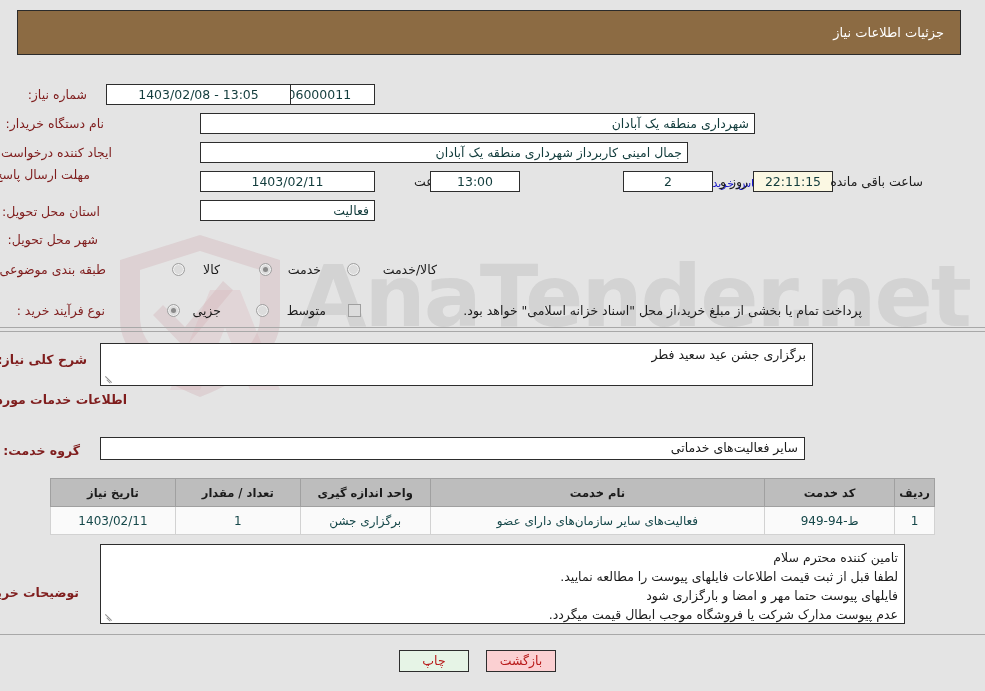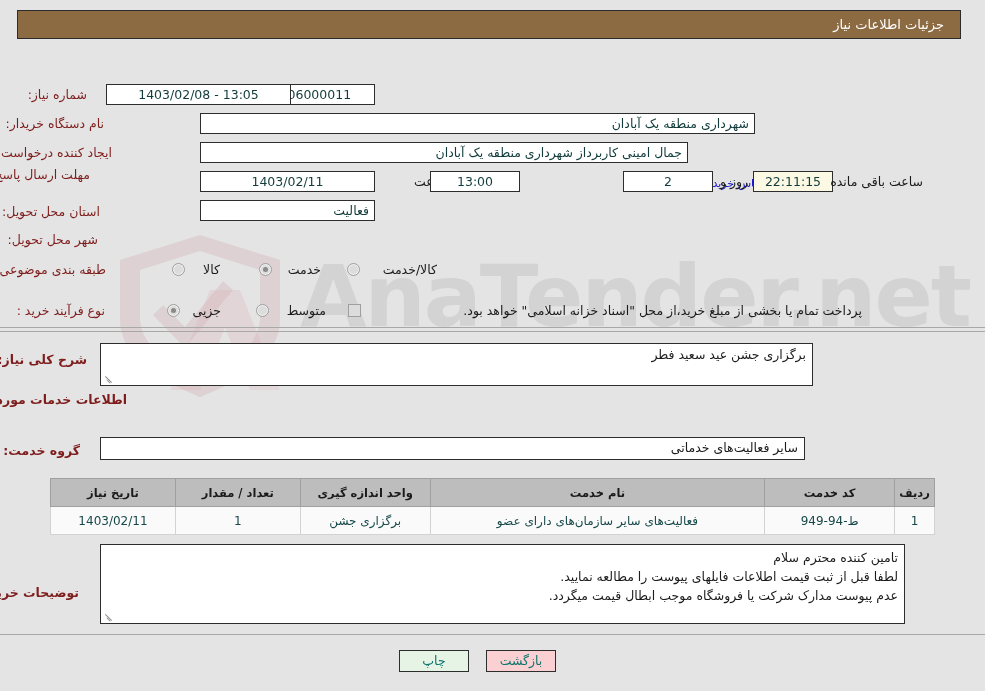--- a/index.html
+++ b/index.html
@@ -24,21 +24,21 @@
     width: 985px; height: 230px;
     pointer-events: none;
     z-index: 0;
     opacity: .9;
   }
 
   
   .header-bar {
     position: absolute;
     right: 24px; top: 10px;
-    width: 944px; height: 29px;
+    width: 944px; height: 45px;
     background: #8c6b43;
     border: 1px solid #2b2b2b;
     color: #ffffff;
     font-size: 13px;
     display: flex;
     align-items: center;
     justify-content: flex-start;
     padding: 0 16px;
     z-index: 3;
   }
@@ -199,21 +199,21 @@
     white-space: nowrap;
   }
 
   
   .btn {
     position: absolute;
     height: 22px;
     border: 1px solid #2d2d2d;
     font-size: 12.5px;
     font-family: "DejaVu Sans", "Liberation Sans", sans-serif;
-    color: #0f766e;
+    color: #b91c1c;
     line-height: 20px;
     text-align: center;
     cursor: pointer;
     z-index: 3;
     padding: 0;
   }
   .btn-print  { background: #e6f4e6; }
   .btn-back   { background: #fbd0d2; }
 </style>
 </head>
@@ -322,20 +322,21 @@
         <td>1</td>
         <td>1403/02/11</td>
       </tr>
     </tbody>
   </table>
 
   <div class="lbl lbl-b" style="right:906px; top:585px;">توضیحات خریدار:</div>
   <div class="ta" style="right:80px; top:544px; width:805px; height:80px; line-height:19px;">
     <div>تامین کننده محترم سلام</div>
     <div>لطفا قبل از ثبت قیمت اطلاعات فایلهای پیوست را مطالعه نمایید.</div>
+    <div>فایلهای پیوست حتما مهر و امضا و بارگزاری شود</div>
     <div>عدم پیوست مدارک شرکت یا فروشگاه موجب ابطال قیمت میگردد.</div>
     <span class="grip"></span>
   </div>
 
   <div class="sep" style="top:634px;"></div>
 
   <button class="btn btn-print" style="right:516px; top:650px; width:70px;">چاپ</button>
   <button class="btn btn-back" style="right:429px; top:650px; width:70px;">بازگشت</button>
 
 </div>

